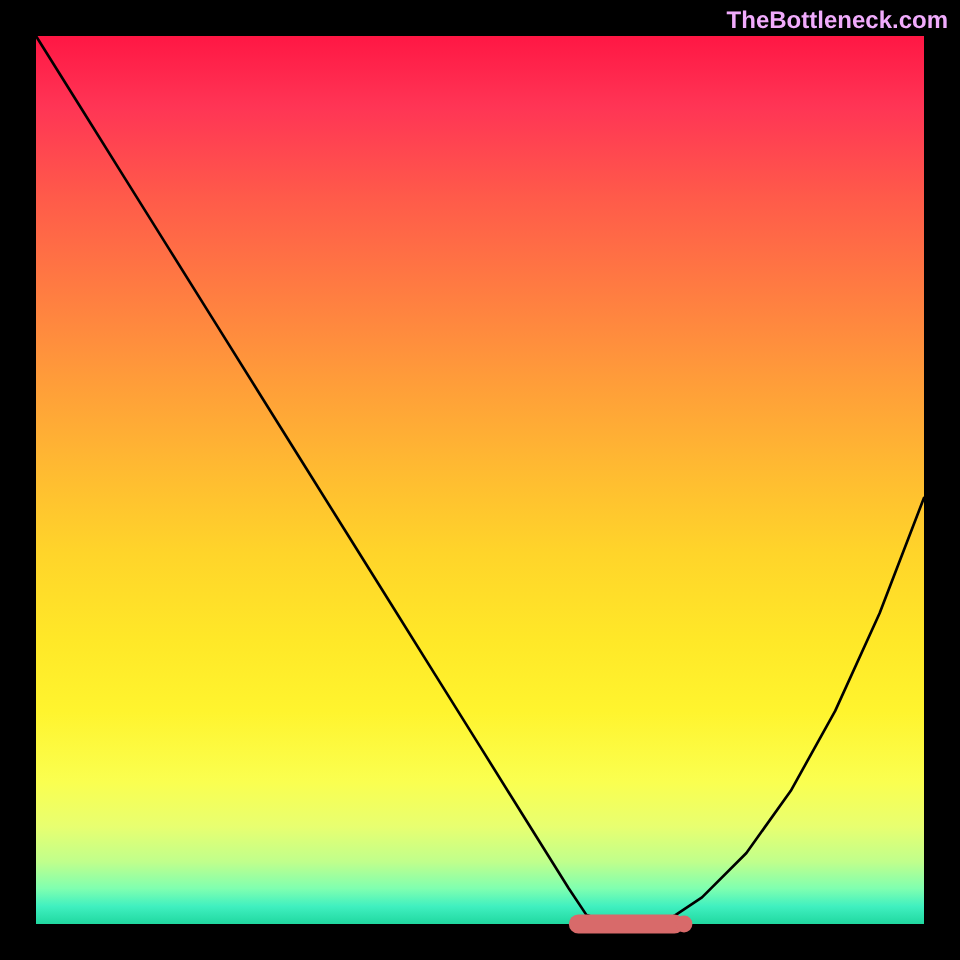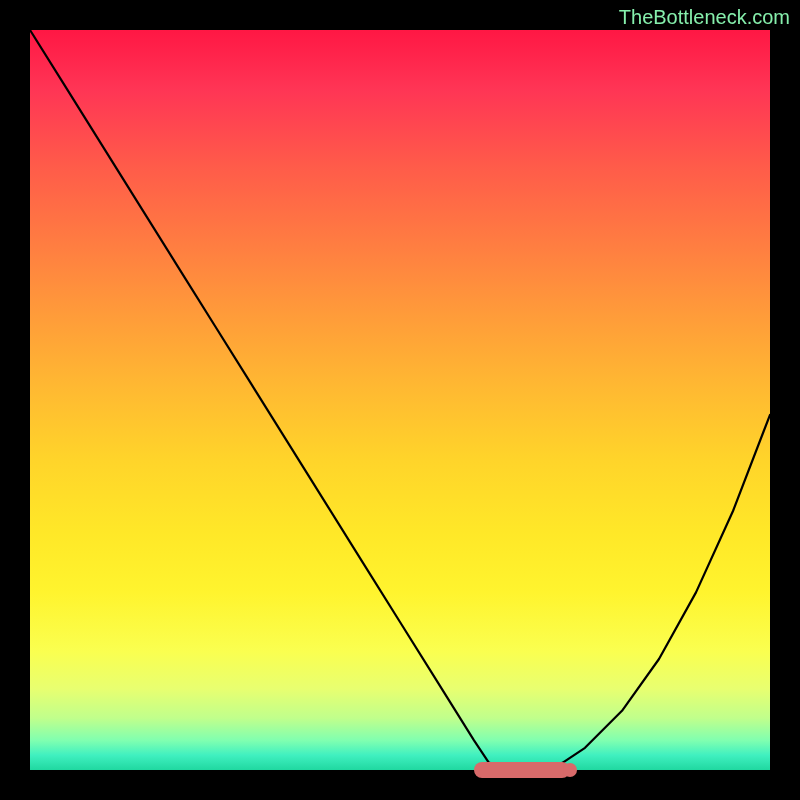--- a/index.html
+++ b/index.html
@@ -8,23 +8,23 @@
     width: 800px;
     height: 800px;
     background: #000000;
     position: relative;
     font-family: Arial, sans-serif;
   }
   .attribution {
     position: absolute;
     top: 6px;
     right: 10px;
-    color: #86efac;
+    color: #f0abfc;
     font-size: 20px;
-    font-weight: 400;
+    font-weight: 700;
     z-index: 10;
   }
   .plot-area {
     position: absolute;
     top: 30px;
     left: 30px;
     width: 740px;
     height: 740px;
     background: linear-gradient(to bottom,
       #ff1744 0%,

